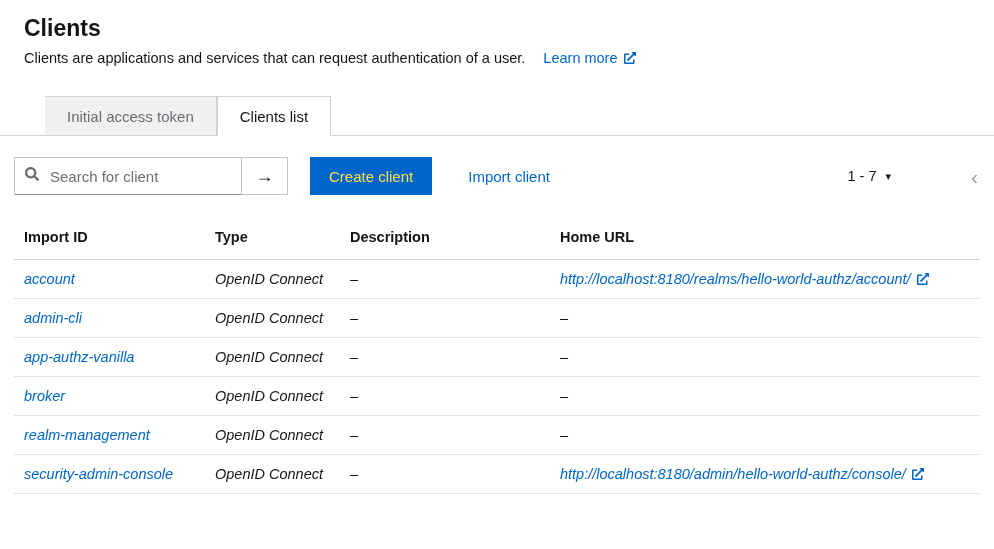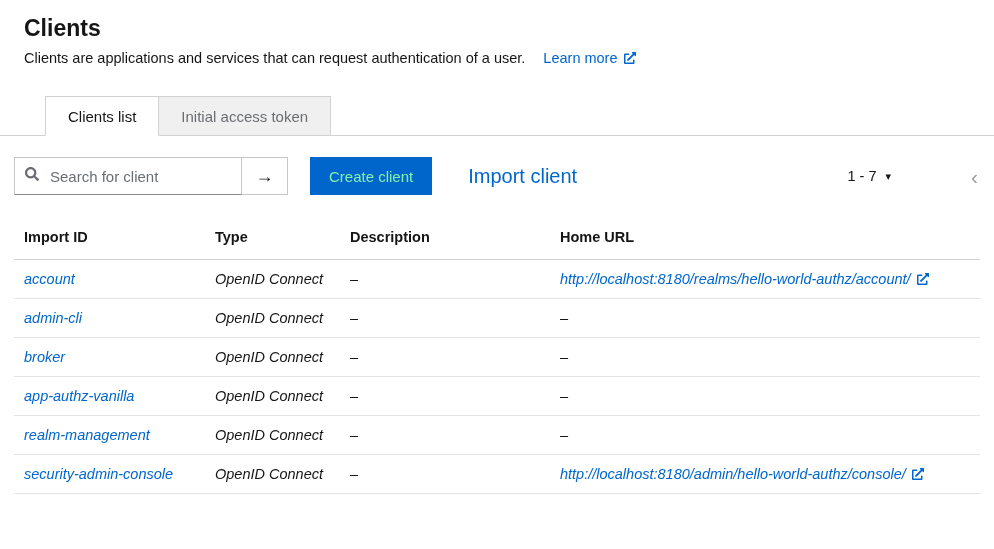--- a/index.html
+++ b/index.html
@@ -46,23 +46,23 @@
     border: none; outline: none; width: 100%; margin-left: 9px;
     font-size: 15px; font-family: "Liberation Sans", sans-serif; color: #3b82f6; background: transparent;
   }
   .search-box input::placeholder { color: #6a6e73; opacity: 1; }
   .arrow-button {
     width: 46px; border: 1px solid #c6c6c6; border-left: none; background: #fff;
     font-size: 18px; color: #151515; line-height: 1;
   }
   .create-button {
     margin-left: 22px; height: 38px; padding: 0 19px;
-    background: #0066cc; color: #86efac; border: none; font-size: 15px;
+    background: #0066cc; color: #fde047; border: none; font-size: 15px;
   }
-  .import-link { margin-left: 36px; font-size: 20px; }
+  .import-link { margin-left: 36px; font-size: 15px; }
   .pagination { margin-left: auto; display: flex; align-items: center; }
   .pagination-toggle {
     background: none; border: none; font-size: 14.5px; color: #151515;
     display: flex; align-items: center; padding: 6px 8px;
   }
   .caret { margin-left: 9px; font-size: 11px; color: #151515; }
   .prev-page {
     background: none; border: none; color: #9a9a9a; font-size: 21px;
     margin-left: 62px; padding: 0 10px; line-height: 1;
   }
@@ -84,25 +84,25 @@
 
 <h1 class="page-title">Clients</h1>
 
 <div class="description-row">
   <span>Clients are applications and services that can request authentication of a user.</span><a class="learn-more-link" href="#"><span>Learn more</span><span class="ext-icon"><svg viewBox="0 0 512 512">
           <path fill="#0066cc" d="M432 320h-32a16 16 0 0 0-16 16v112H64V128h144a16 16 0 0 0 16-16V80a16 16 0 0 0-16-16H48a48 48 0 0 0-48 48v352a48 48 0 0 0 48 48h352a48 48 0 0 0 48-48V336a16 16 0 0 0-16-16zM488 0H360c-21.37 0-32.05 25.91-17 41l35.73 35.73L135 320.37a24 24 0 0 0 0 34L157.67 377a24 24 0 0 0 34 0l243.61-243.68L471 169c15 15 41 4.5 41-17V24a24 24 0 0 0-24-24z"></path>
         </svg></span></a>
 </div>
 
 <div class="tabs">
+  <button class="tab inactive">
+    <span>Initial access token</span>
+  </button>
   <button class="tab active">
     <span>Clients list</span>
-  </button>
-  <button class="tab inactive">
-    <span>Initial access token</span>
   </button>
 </div>
 
 <div class="toolbar">
   <div class="search-group">
     <div class="search-box">
       <span><svg viewBox="0 0 512 512" width="14" height="14">
             <path d="M505 442.7L405.3 343c-4.5-4.5-10.6-7-17-7H372c27.6-35.3 44-79.7 44-128C416 93.1 322.9 0 208 0S0 93.1 0 208s93.1 208 208 208c48.3 0 92.7-16.4 128-44v16.3c0 6.4 2.5 12.5 7 17l99.7 99.7c9.4 9.4 24.6 9.4 33.9 0l28.3-28.3c9.4-9.4 9.4-24.6.1-34zM208 336c-70.7 0-128-57.2-128-128 0-70.7 57.2-128 128-128 70.7 0 128 57.2 128 128 0 70.7-57.2 128-128 128z"></path>
           </svg></span>
       <input type="text" placeholder="Search for client" style="">
@@ -151,27 +151,27 @@
                 <path fill="#0066cc" d="M432 320h-32a16 16 0 0 0-16 16v112H64V128h144a16 16 0 0 0 16-16V80a16 16 0 0 0-16-16H48a48 48 0 0 0-48 48v352a48 48 0 0 0 48 48h352a48 48 0 0 0 48-48V336a16 16 0 0 0-16-16zM488 0H360c-21.37 0-32.05 25.91-17 41l35.73 35.73L135 320.37a24 24 0 0 0 0 34L157.67 377a24 24 0 0 0 34 0l243.61-243.68L471 169c15 15 41 4.5 41-17V24a24 24 0 0 0-24-24z"></path>
               </svg></span></a></td>
     </tr>
     <tr>
       <td><a href="#">admin-cli</a></td>
       <td>OpenID Connect</td>
       <td class="dash">–</td>
       <td class="dash">–</td>
     </tr>
     <tr>
-      <td><a href="#">broker</a></td>
+      <td><a href="#">app-authz-vanilla</a></td>
       <td>OpenID Connect</td>
       <td class="dash">–</td>
       <td class="dash">–</td>
     </tr>
     <tr>
-      <td><a href="#">app-authz-vanilla</a></td>
+      <td><a href="#">broker</a></td>
       <td>OpenID Connect</td>
       <td class="dash">–</td>
       <td class="dash">–</td>
     </tr>
     <tr>
       <td><a href="#">realm-management</a></td>
       <td>OpenID Connect</td>
       <td class="dash">–</td>
       <td class="dash">–</td>
     </tr>

